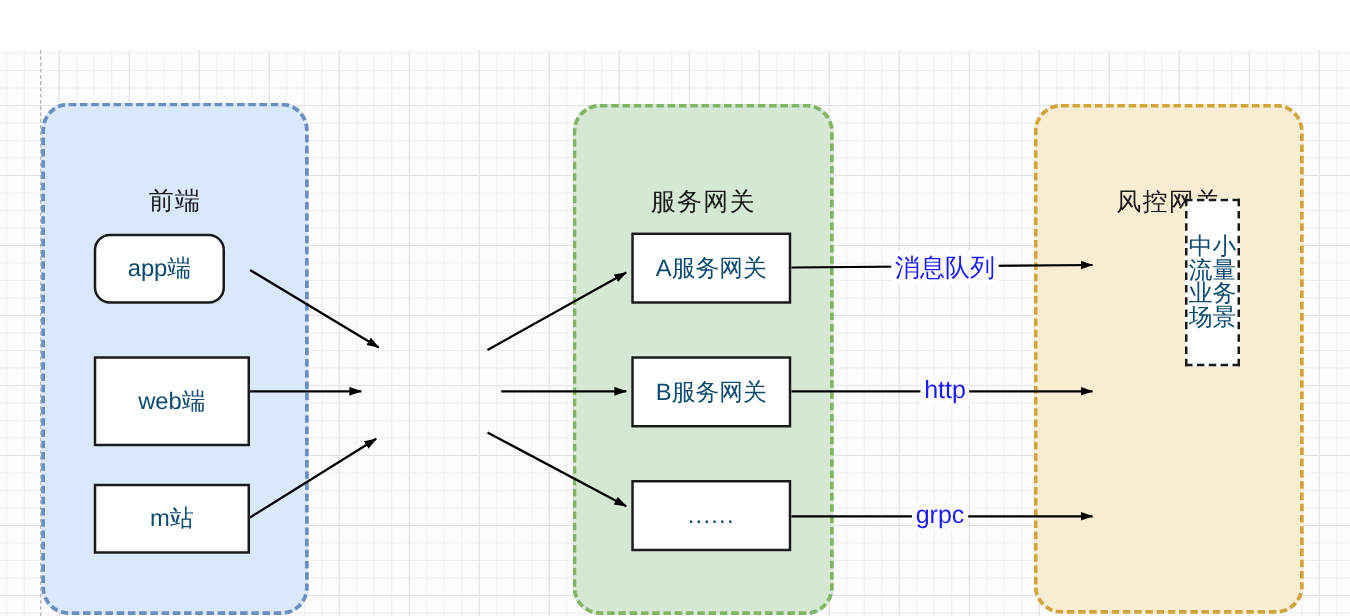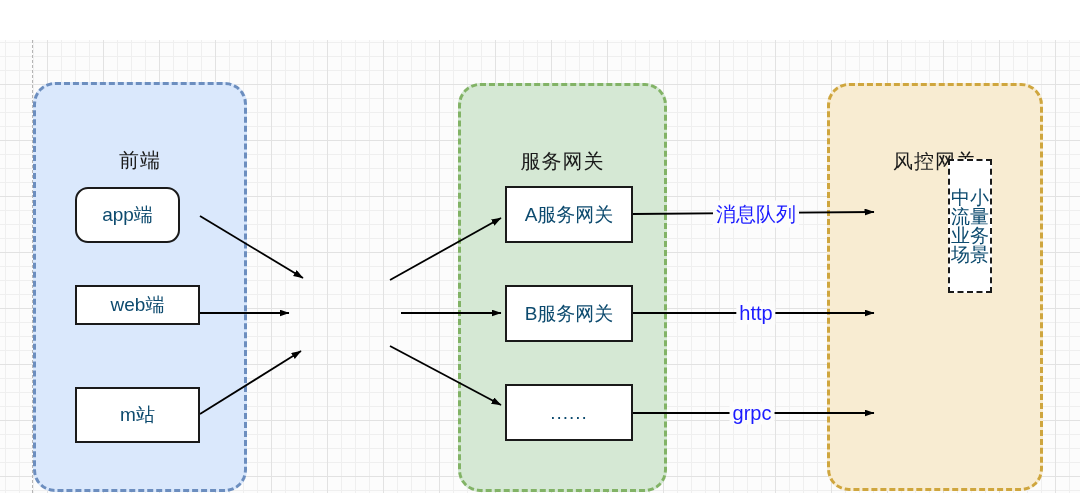--- a/index.html
+++ b/index.html
@@ -53,21 +53,21 @@
     border:2px solid #1a1a1a;
     box-sizing:border-box;
     display:flex;align-items:center;justify-content:center;
     font-size:19px;color:#0c4a6e;
   }
   .node.dashed{border:2px dashed #1a1a1a;}
   .node.tall, .node.dashed{
     word-break:break-all;line-height:19px;padding:0 1px;
   }
   .n-app{left:75px;top:147px;width:105px;height:56px;border-radius:13px;}
-  .n-web{left:75px;top:245px;width:125px;height:40px;}
+  .n-web{left:75px;top:245px;width:125px;height:72px;}
   .n-m{left:75px;top:347px;width:125px;height:56px;}
   .n-gw-a{left:505px;top:146px;width:128px;height:57px;}
   .n-gw-b{left:505px;top:245px;width:128px;height:57px;}
   .n-gw-dots{left:505px;top:344px;width:128px;height:57px;letter-spacing:1px;}
   .n-filter{left:878px;top:120px;width:44px;height:304px;}
   .n-scn-1{left:948px;top:119px;width:44px;height:134px;}
   .n-scn-2{left:948px;top:283px;width:44px;height:141px;}
 
   .circle{
     position:absolute;left:293px;top:219px;width:108px;height:108px;

